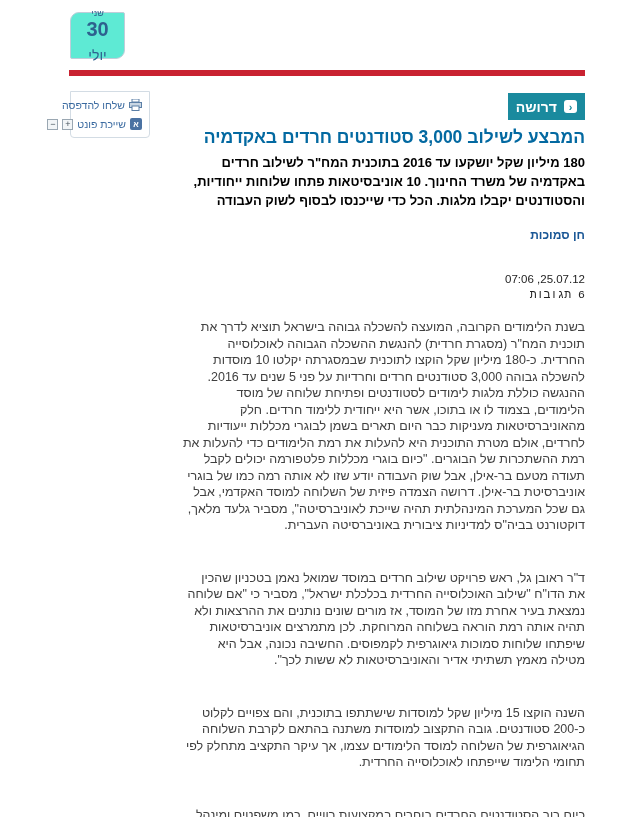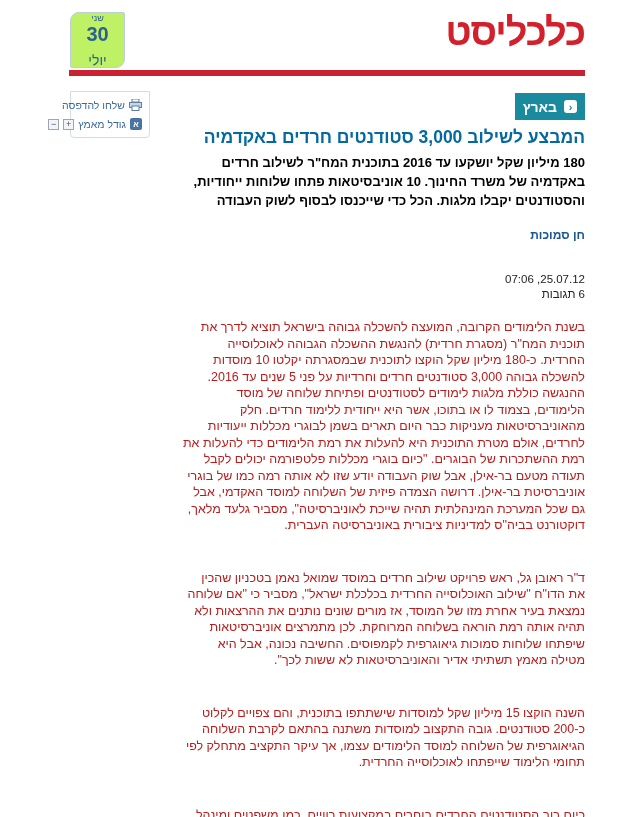--- a/index.html
+++ b/index.html
@@ -24,24 +24,24 @@
     letter-spacing: -1px;
     transform: scaleY(1.02);
     line-height: 48px;
     cursor: pointer;
   }
   .date-widget {
     position: absolute;
     left: 70px;
     top: 12px;
     width: 55px;
-    height: 56px;
+    height: 47px;
     border: 1px solid #bfcdd9;
     border-radius: 9px 2px 9px 2px;
-    background: #bef264;
+    background: #5eead4;
     color: #2e618e;
     display: flex;
     flex-direction: column;
     align-items: center;
     justify-content: center;
     line-height: 1;
   }
   .date-widget .dw-day   { font-size: 9px;  margin-bottom: 1px; }
   .date-widget .dw-num   { font-size: 20px; font-weight: bold; }
   .date-widget .dw-month { font-size: 14px;  margin-top: 9px; }
@@ -169,63 +169,63 @@
     color: #222222;
     line-height: 15px;
     margin-top: 28px;
   }
   .meta-comments {
     font-size: 11.5px;
     color: #222222;
     line-height: 15px;
     margin-bottom: 17px;
     cursor: pointer;
+    font-family: Liberation Mono, monospace;
   }
   .body-text p {
     font-size: 12.5px;
     line-height: 16.5px;
-    color: #b91c1c;
+    color: #404040;
     margin-bottom: 36px;
   }
 </style>
 </head>
 <body>
 
 <div class="page">
 
-  <div class="logo">כלכליסט</div>
 
   <div class="date-widget">
     <span class="dw-day">שני</span>
     <span class="dw-num">30</span>
     <span class="dw-month">יולי</span>
   </div>
 
   <div class="red-line"></div>
 
   <div class="toolbox">
     <div class="tool-row">
       <svg class="printer-icon" viewBox="0 0 13 12">
         <rect x="3" y="0" width="7" height="3" fill="#ffffff" stroke="#5b7fa6" stroke-width="1"></rect>
         <rect x="0.5" y="3.5" width="12" height="5" fill="#c9d6e3" stroke="#5b7fa6" stroke-width="1"></rect>
         <rect x="3" y="7" width="7" height="4.5" fill="#ffffff" stroke="#5b7fa6" stroke-width="1"></rect>
       </svg>
       <span class="tool-label">שלחו להדפסה</span>
     </div>
     <div class="tool-row">
       <span class="font-icon">א</span>
-      <span class="tool-label">גודל מאמץ</span>
+      <span class="tool-label">שייכת פונט</span>
       <span class="size-btn">+</span>
       <span class="size-btn">−</span>
     </div>
   </div>
 
   <div class="section-tab">
     <span class="tab-arrow-box">‹</span>
-    <span class="tab-label">בארץ</span>
+    <span class="tab-label">דרושה</span>
   </div>
 
   <div class="article">
     <h1>המבצע לשילוב 3,000 סטודנטים חרדים באקדמיה</h1>
     <div class="subtitle">180 מיליון שקל יושקעו עד 2016 בתוכנית המח"ר לשילוב חרדים באקדמיה של משרד החינוך. 10 אוניבסיטאות פתחו שלוחות ייחודיות, והסטודנטים יקבלו מלגות. הכל כדי שייכנסו לבסוף לשוק העבודה</div>
 
     <a class="author">חן סמוכות</a>
     <div class="meta-date">25.07.12, 07:06</div>
     <div class="meta-comments">6 תגובות</div>
 

